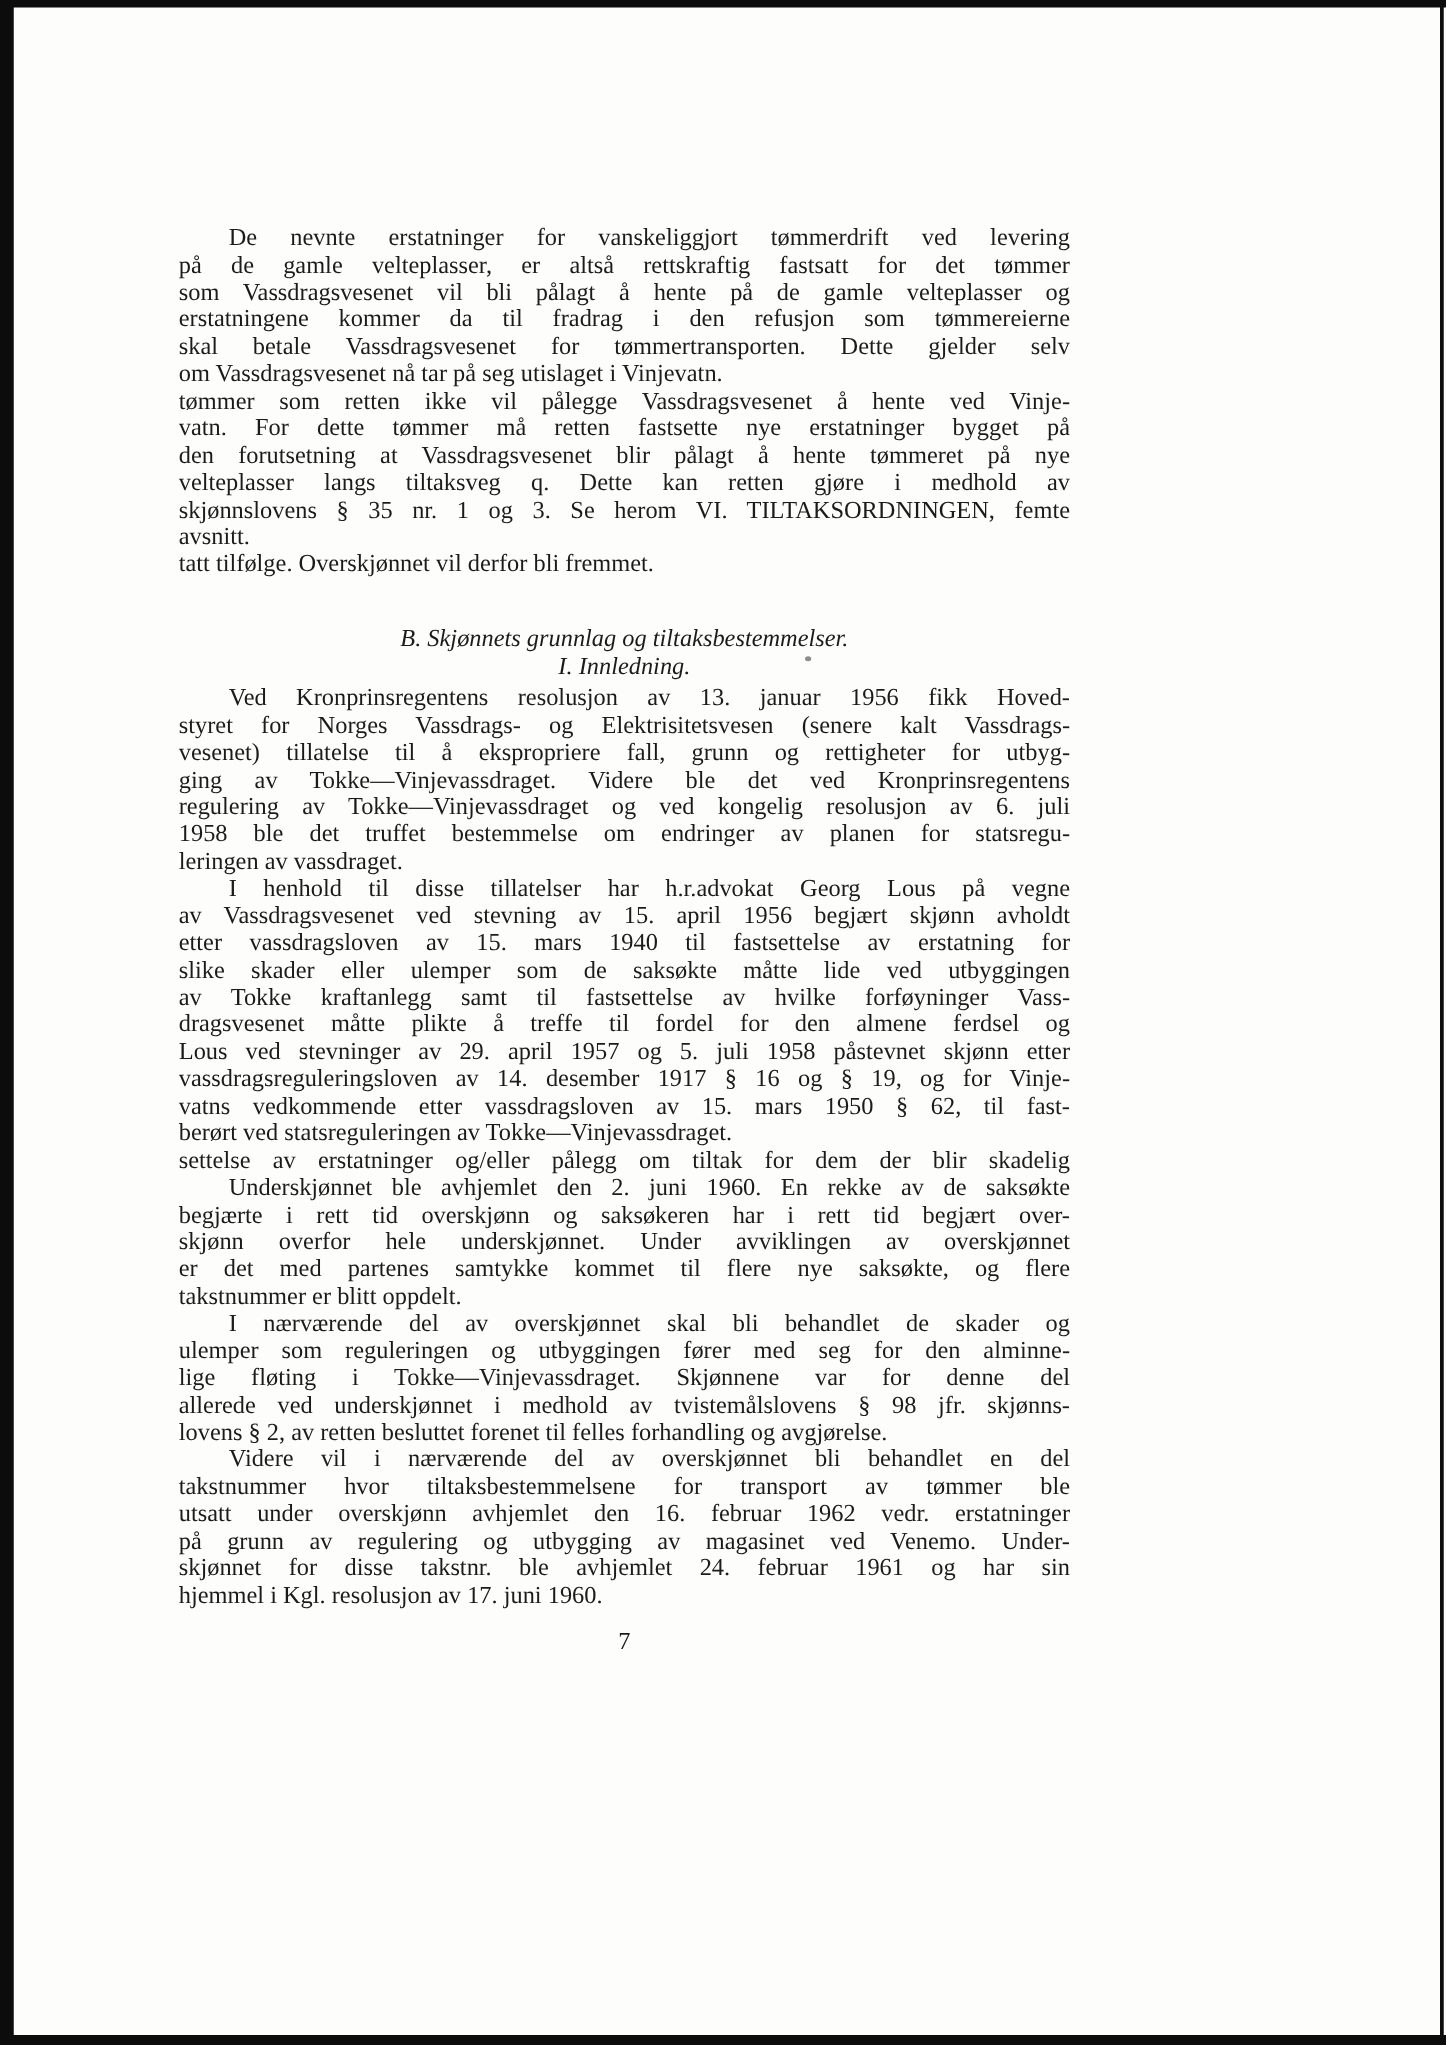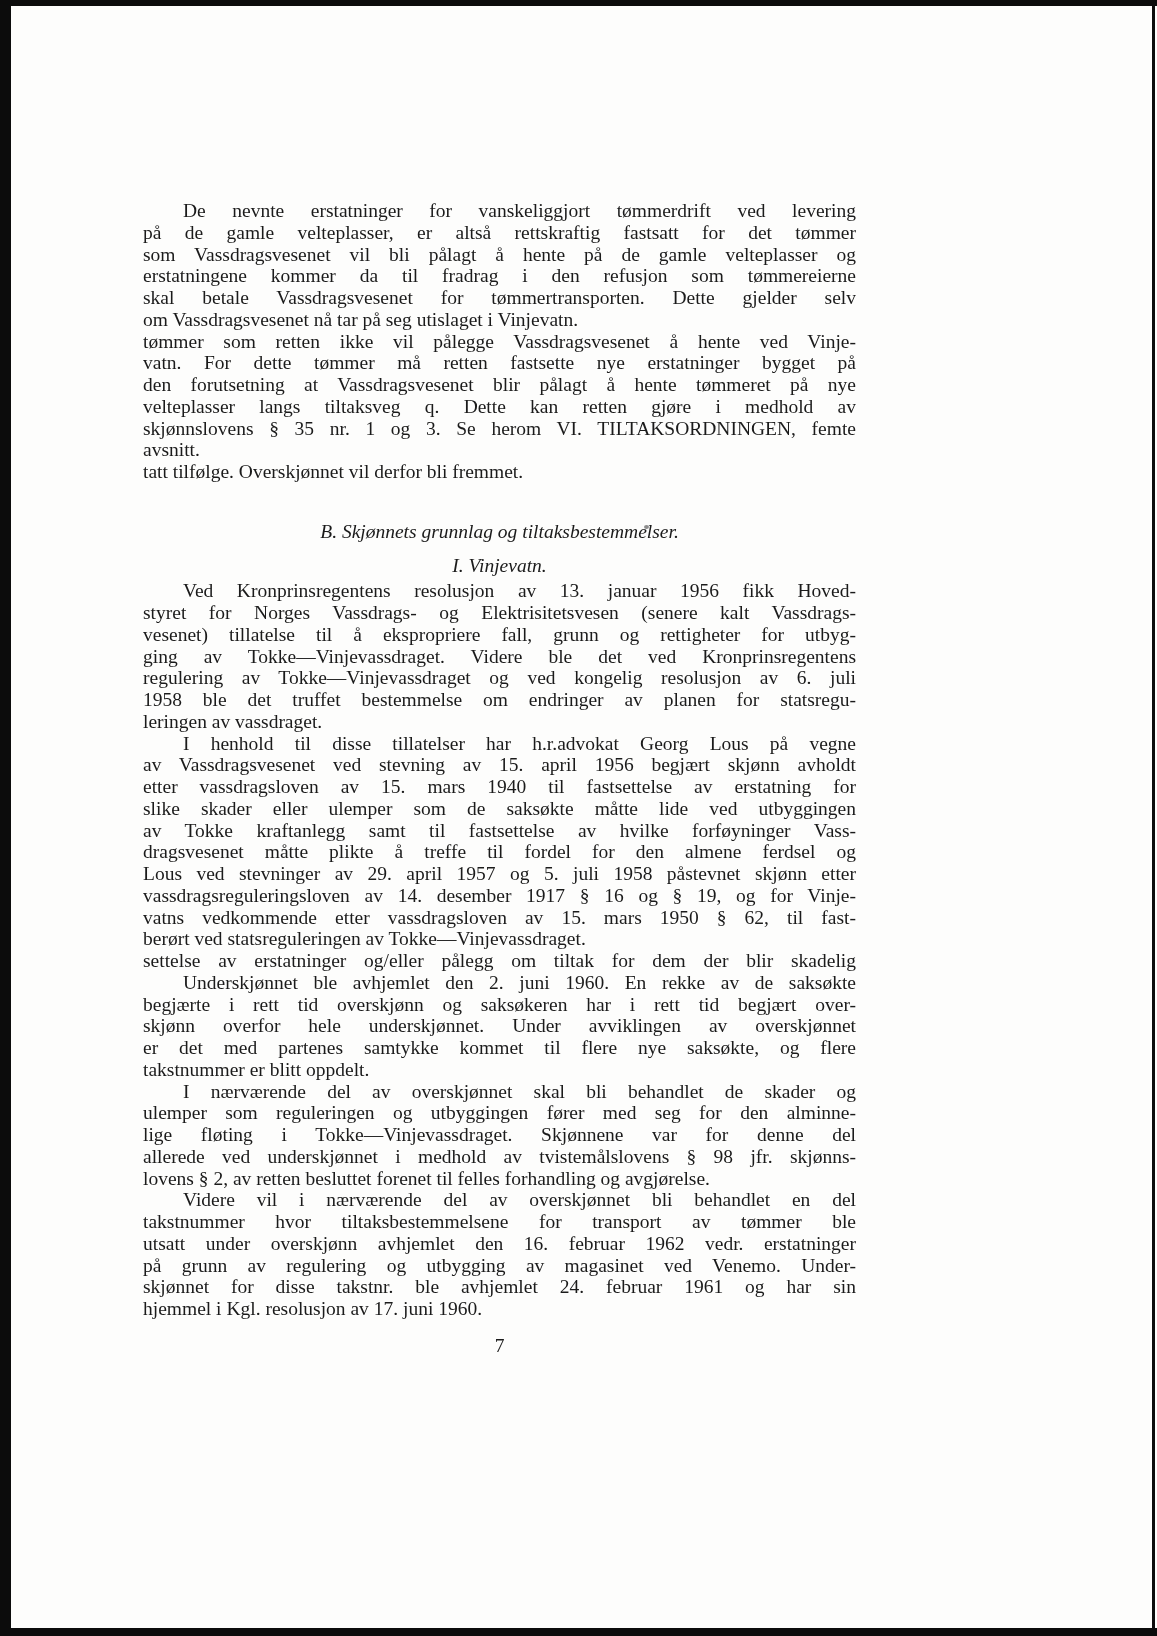--- a/index.html
+++ b/index.html
@@ -31,21 +31,21 @@
     top: 525px;
     width: 5px;
     height: 4px;
     border-radius: 50%;
     background: #8d8d8d;
   }
 
   .text-block {
     position: absolute;
     left: 143px;
-    top: 200px;
+    top: 180px;
     width: 713px;
     font-size: 19.5px;
     line-height: 21.75px;
   }
   .line {
     height: 21.75px;
     overflow: hidden;
     text-align: justify;
     text-align-last: justify;
   }
@@ -53,21 +53,20 @@
   .paragraph .line.last  { text-align-last: left; }
 
   .heading {
     margin-top: 38px;
     margin-bottom: 4px;
     font-style: italic;
   }
   .heading .line {
     text-align: center;
     text-align-last: center;
-    margin-top: 12px;
   }
 
   .page-number {
     margin-top: 15px;
     text-align: center;
     text-align-last: center;
     font-size: 19.5px;
     line-height: 21.75px;
   }
 </style>
@@ -98,21 +97,21 @@
         <div class="line">den forutsetning at Vassdragsvesenet blir pålagt å hente tømmeret på nye</div>
         <div class="line">velteplasser langs tiltaksveg q. Dette kan retten gjøre i medhold av</div>
         <div class="line">skjønnslovens § 35 nr. 1 og 3. Se herom VI. TILTAKSORDNINGEN, femte</div>
         <div class="line last">avsnitt.</div>
       </div>
       <div class="paragraph">
         <div class="line last">tatt tilfølge. Overskjønnet vil derfor bli fremmet.</div>
       </div>
       <div class="heading">
         <div class="line first">B. Skjønnets grunnlag og tiltaksbestemmelser.</div>
-        <div class="line last">I. Vinjevatn.</div>
+        <div class="line last">I. Innledning.</div>
       </div>
       <div class="paragraph">
         <div class="line first">Ved Kronprinsregentens resolusjon av 13. januar 1956 fikk Hoved-</div>
         <div class="line">styret for Norges Vassdrags- og Elektrisitetsvesen (senere kalt Vassdrags-</div>
         <div class="line">vesenet) tillatelse til å ekspropriere fall, grunn og rettigheter for utbyg-</div>
         <div class="line">ging av Tokke—Vinjevassdraget. Videre ble det ved Kronprinsregentens</div>
         <div class="line">regulering av Tokke—Vinjevassdraget og ved kongelig resolusjon av 6. juli</div>
         <div class="line">1958 ble det truffet bestemmelse om endringer av planen for statsregu-</div>
         <div class="line last">leringen av vassdraget.</div>
       </div>

